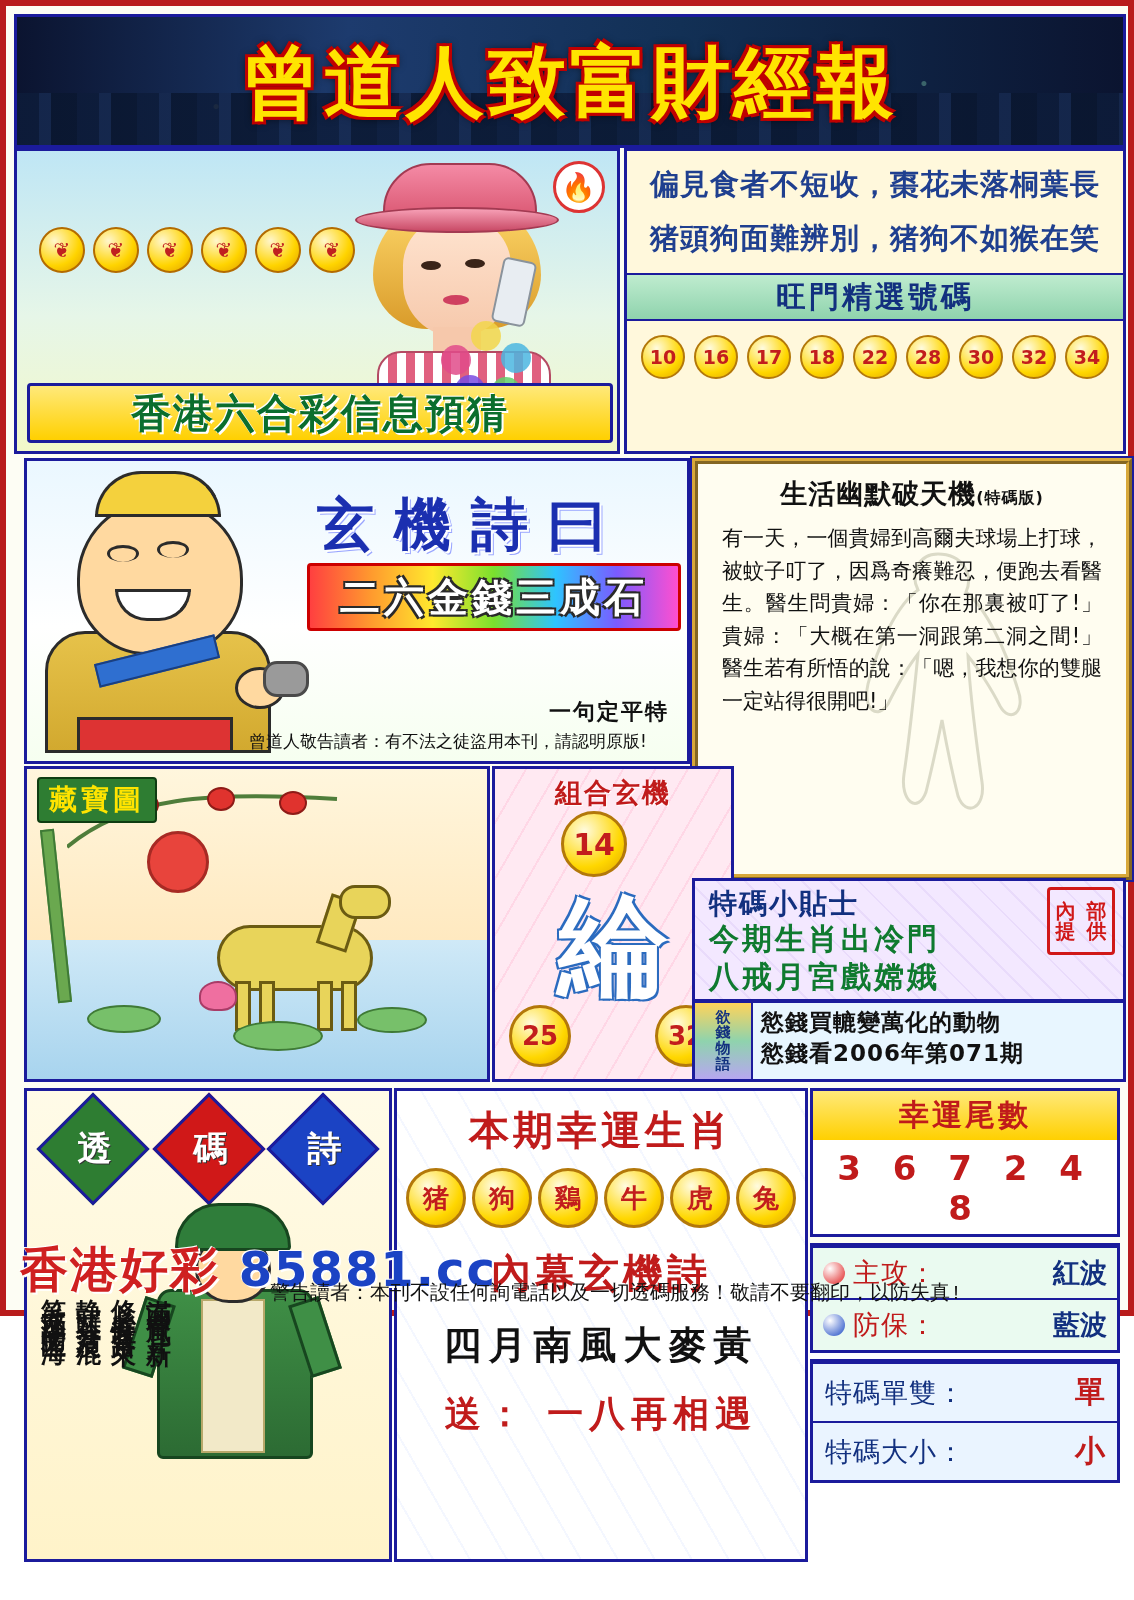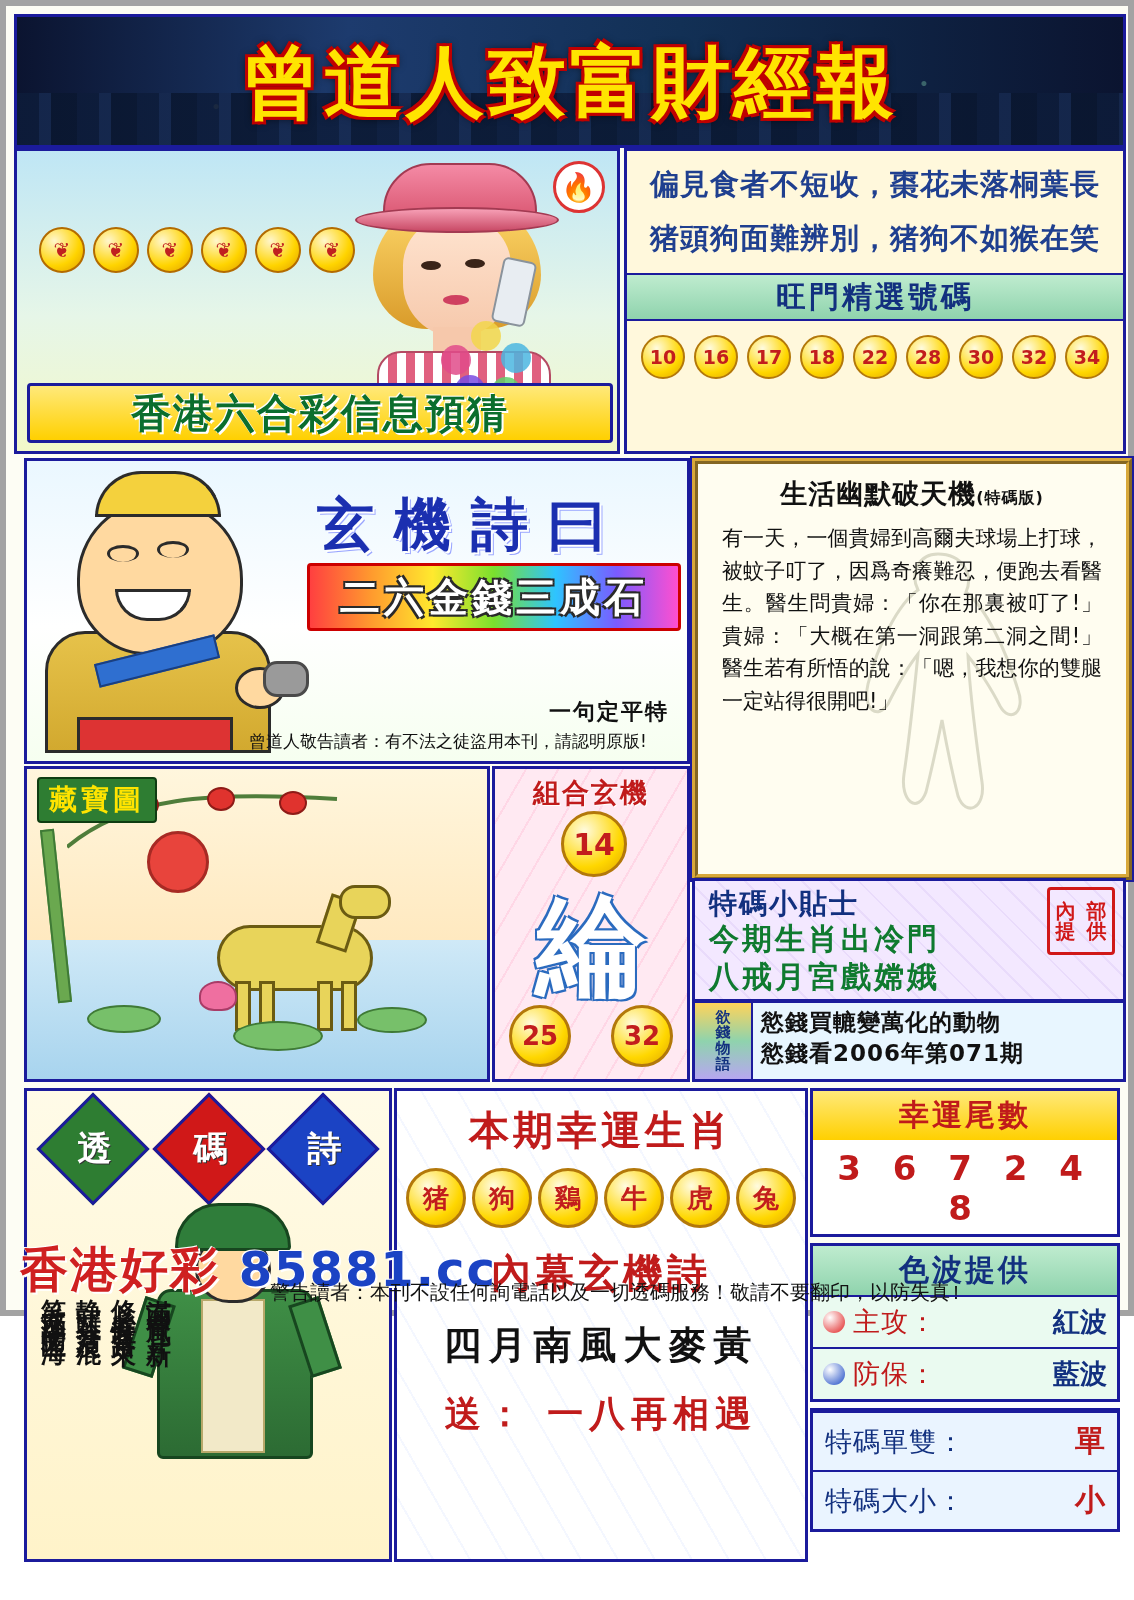--- a/index.html
+++ b/index.html
@@ -1,17 +1,17 @@
 <!DOCTYPE html>
 <html><head>
 <meta charset="utf-8">
 <style>
   html,body{margin:0;padding:0;}
   body{width:1134px;height:1600px;background:#ffffff;font-family:"DejaVu Sans","Liberation Sans",sans-serif;overflow:hidden;}
-  .page{position:relative;width:1134px;height:1316px;background:#fdfdf4;box-sizing:border-box;border:6px solid #a3a3a3;}
+  .page{position:relative;width:1134px;height:1316px;background:#fdfdf4;box-sizing:border-box;border:6px solid #b91c1c;}
 
   
   .masthead{position:absolute;left:8px;top:8px;width:1106px;height:128px;
     background:linear-gradient(180deg,#0b1430 0%,#132a55 40%,#0a1b3a 100%);
     border:3px solid #1b1b9c;overflow:hidden;}
   .skyline{position:absolute;left:0;top:0;width:100%;height:100%;
     background:
       radial-gradient(circle at 18% 70%, rgba(255,230,120,.35) 0 2px, transparent 3px),
       radial-gradient(circle at 30% 55%, rgba(120,220,255,.35) 0 2px, transparent 3px),
       radial-gradient(circle at 62% 62%, rgba(255,200,120,.3) 0 2px, transparent 3px),
@@ -118,21 +118,21 @@
   .deer-head{position:absolute;left:142px;top:-4px;width:46px;height:28px;border-radius:16px;background:#e8d45a;border:3px solid #6b5b12;}
   .deer-leg{position:absolute;width:10px;height:44px;background:#e8d45a;border:3px solid #6b5b12;top:92px;}
   .branch{position:absolute;left:40px;top:18px;width:280px;height:70px;}
   .berry{position:absolute;width:24px;height:20px;border-radius:50%;background:#e0332e;border:2px solid #8e1b17;}
   .lotus{position:absolute;left:172px;top:212px;width:34px;height:26px;border-radius:50% 50% 40% 40%;background:#ef6fa0;border:2px solid #a93c67;}
   .pad{position:absolute;border-radius:50%;background:#77c06a;border:2px solid #3f7a36;}
   .reed{position:absolute;left:22px;top:60px;width:10px;height:170px;background:#6aa84f;border:2px solid #3f7a36;transform:rotate(-6deg);}
 
   .combo{position:absolute;left:486px;top:760px;width:192px;height:310px;
     background:repeating-linear-gradient(120deg,#ffe9f2 0 26px,#ffd7e6 26px 28px),#ffe9f2;
-    border:3px solid #1b1b9c;overflow:hidden;}
+    border:3px solid #1b1b9c;overflow:hidden;padding-left:44px;}
   .combo-title{position:absolute;left:0;top:6px;width:100%;text-align:center;font-size:27px;font-weight:bold;color:#c01b1b;letter-spacing:2px;
     text-shadow:1px 1px 0 #fff;}
   .combo-top{position:absolute;left:66px;top:42px;width:60px;height:60px;border-radius:50%;
     background:radial-gradient(circle at 34% 28%,#fffbe0,#ffd700 62%,#e0a400);border:3px solid #b3780a;
     display:flex;align-items:center;justify-content:center;font-size:30px;font-weight:bold;color:#c21d1d;}
   .combo-char{position:absolute;left:0;top:104px;width:100%;text-align:center;font-size:110px;font-weight:bold;color:#ffffff;
     text-shadow:-2px -2px 0 #2b6bbf,2px -2px 0 #2b6bbf,-2px 2px 0 #2b6bbf,2px 2px 0 #2b6bbf;}
   .combo-b{position:absolute;width:56px;height:56px;border-radius:50%;
     background:radial-gradient(circle at 34% 28%,#fffbe0,#ffd700 62%,#e0a400);border:3px solid #b3780a;
     display:flex;align-items:center;justify-content:center;font-size:26px;font-weight:bold;color:#c21d1d;}
@@ -397,21 +397,20 @@
     <div class="zb-poem">四月南風大麥黃</div>
     <div class="zb-send">送： 一八再相遇</div>
   </div>
 
   <div class="right-col">
     <div class="rc-box">
       <div class="rc-head">幸運尾數</div>
       <div class="rc-tails">3 6 7 2 4 8</div>
     </div>
     <div class="rc-box">
-      <div class="rc-head2">色波提供</div>
       <div class="rc-row">
         <div class="rc-dot" style="background:radial-gradient(circle at 32% 30%,#fff,#e02020);"></div>
         <div class="rc-k">主攻：</div>
         <div class="rc-v">紅波</div>
       </div>
       <div class="rc-row">
         <div class="rc-dot" style="background:radial-gradient(circle at 32% 30%,#fff,#1b49c4);"></div>
         <div class="rc-k">防保：</div>
         <div class="rc-v">藍波</div>
       </div>

